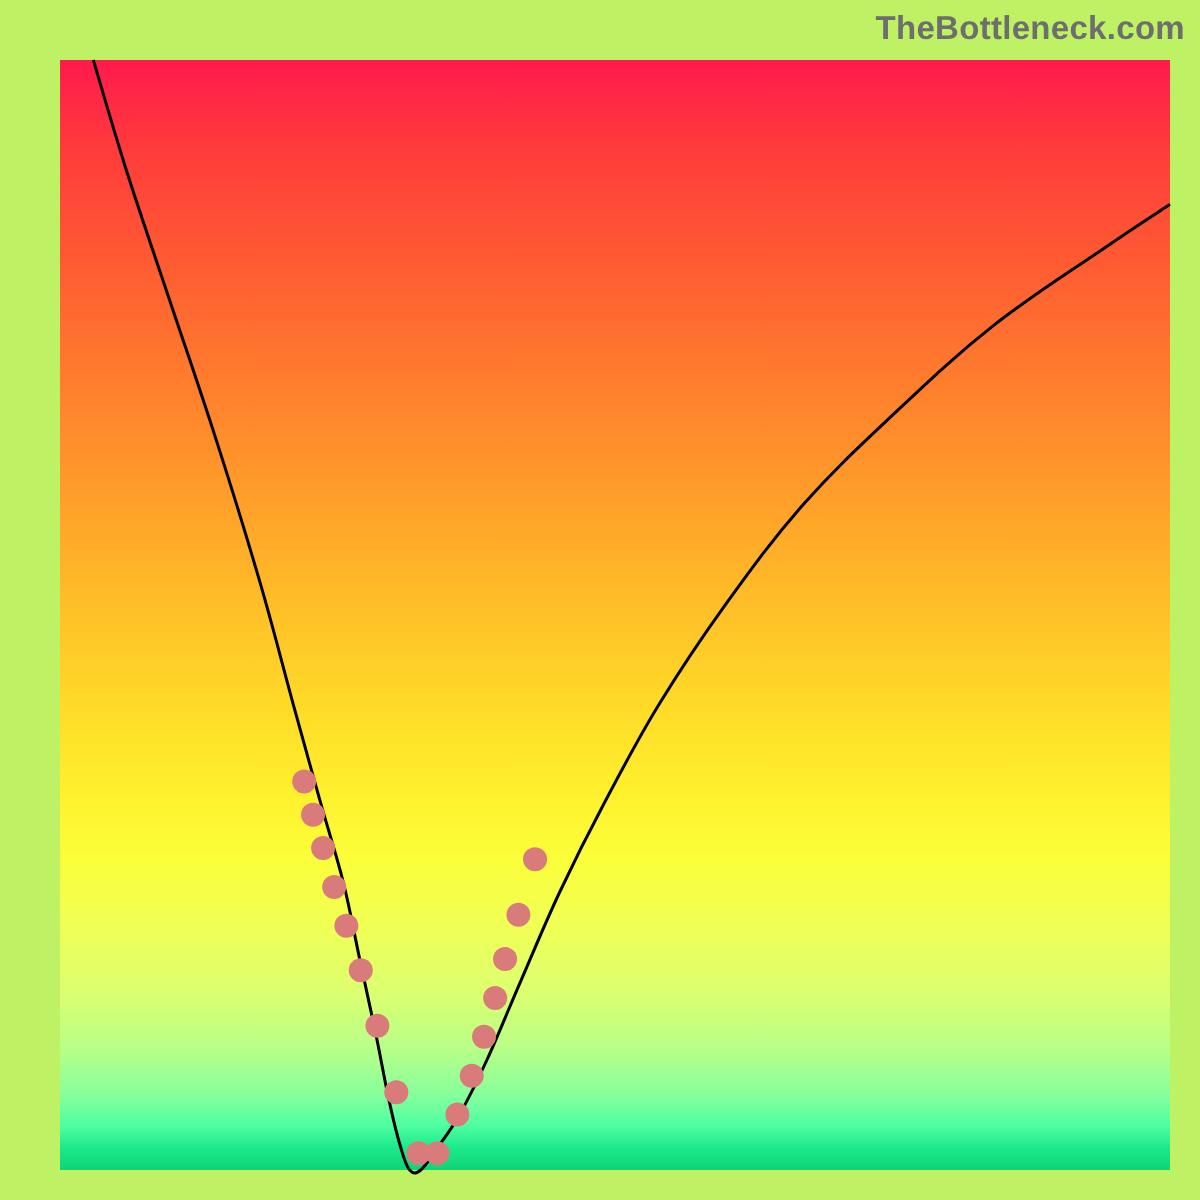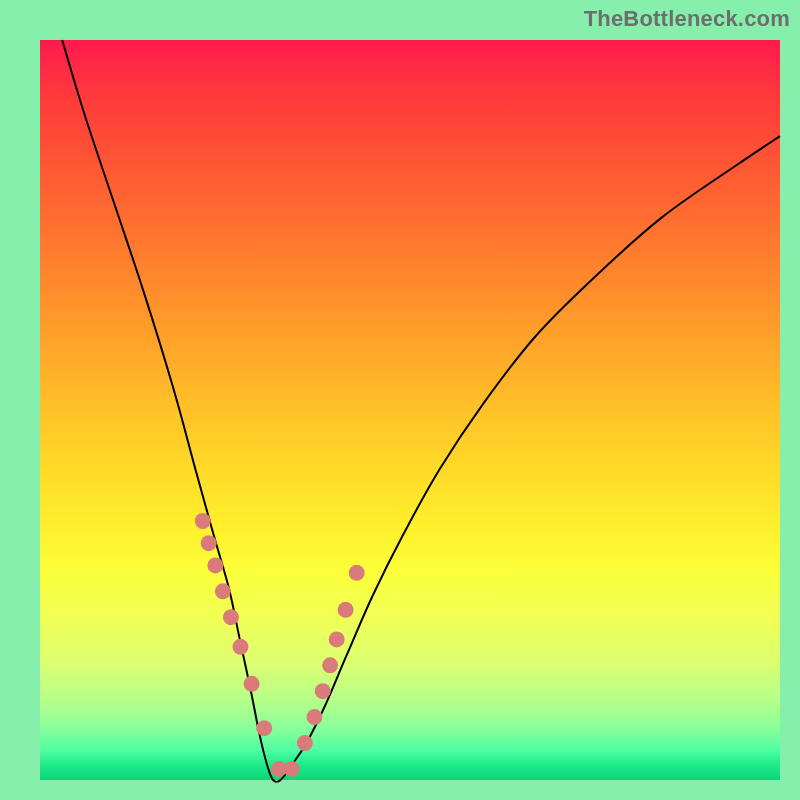--- a/index.html
+++ b/index.html
@@ -7,21 +7,21 @@
     padding: 0;
     width: 800px;
     height: 800px;
     background: #000;
     overflow: hidden;
   }
   .frame {
     position: relative;
     width: 800px;
     height: 800px;
-    background: #86efac;
+    background: #bef264;
   }
   .plot-area {
     position: absolute;
     left: 40px;
     top: 40px;
     width: 740px;
     height: 740px;
     background: linear-gradient(to bottom,
       #ff1a4d 0%,
       #ff3b3b 8%,

